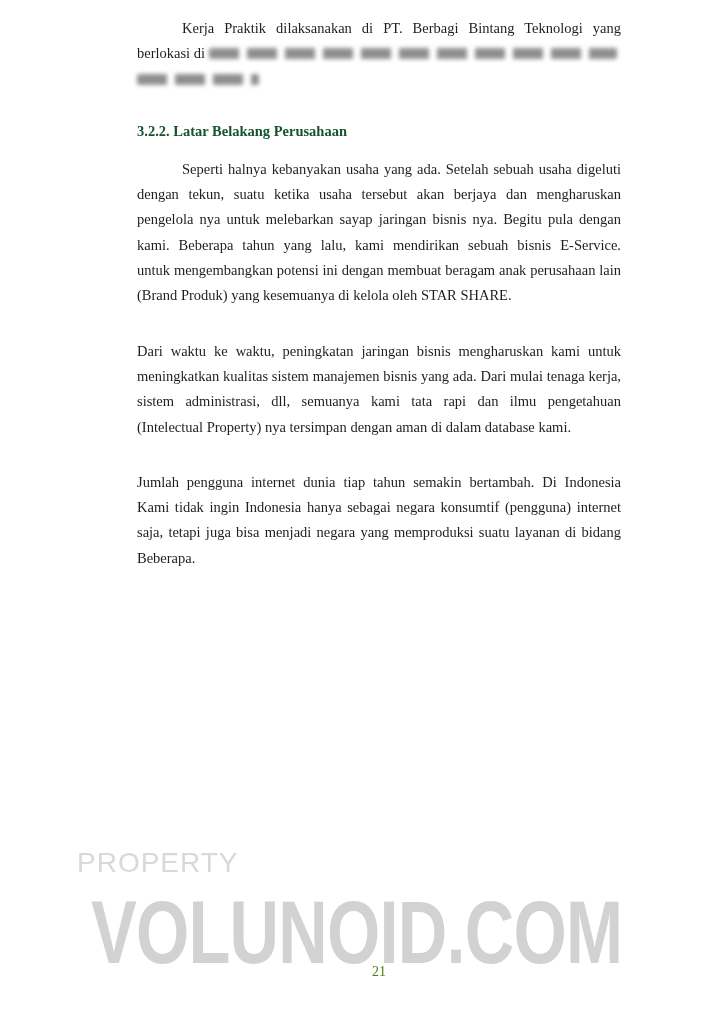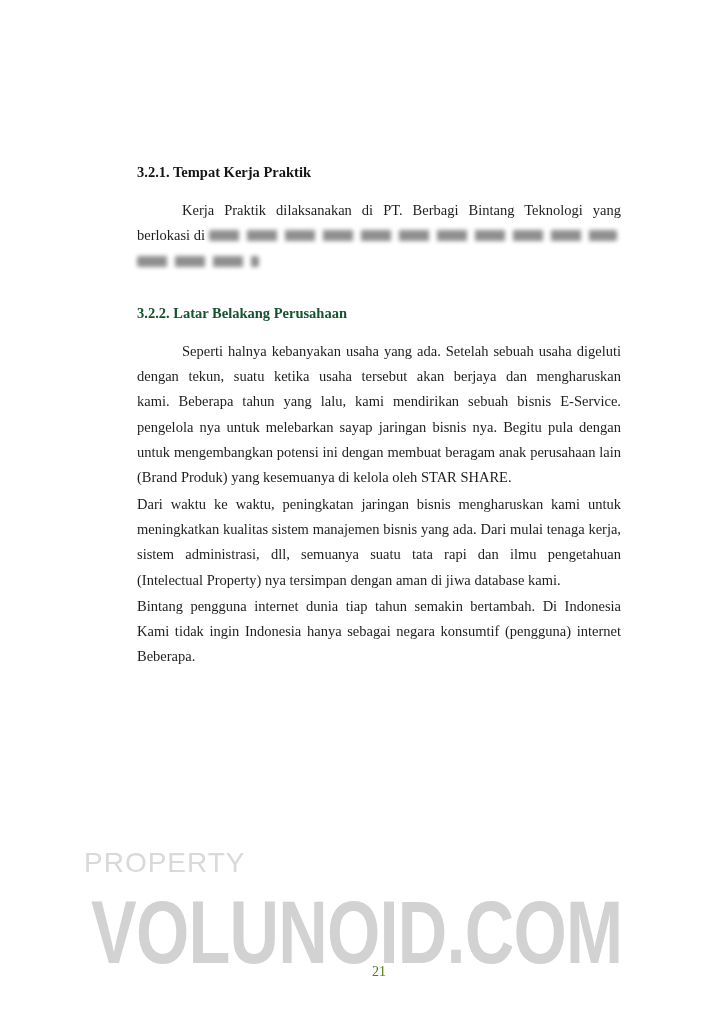--- a/index.html
+++ b/index.html
@@ -6,32 +6,32 @@
   .page{
     position:relative;width:724px;height:1024px;background:#ffffff;overflow:hidden;
     font-family:"Liberation Serif","DejaVu Serif",serif;color:#1e1e1e;
   }
   .content{position:absolute;left:137px;top:0;width:484px;font-size:14.5px;}
   .section .heading{
     font-weight:bold;line-height:20px;margin-top:29px;white-space:nowrap;color:#151515;
   }
   .section:first-child .heading{margin-top:162px;}
   .para{margin-top:16px;}
-  .para + .para{margin-top:1px;}
+  .para + .para{margin-top:30px;}
   .line{line-height:25.3px;height:25.3px;white-space:normal;}
   .line.full{text-align:justify;text-align-last:justify;}
   .line.indent{text-indent:45px;}
   .redacted{
     display:inline-block;height:11px;border-radius:2px;
     filter:blur(2px);
     background:repeating-linear-gradient(90deg,#8f8f8f 0px 30px,rgba(255,255,255,0) 30px 38px);
     vertical-align:-1px;
   }
   .wm-property{
-    position:absolute;left:84px;top:849px;
+    position:absolute;left:77px;top:849px;
     font-family:"Liberation Sans","DejaVu Sans",sans-serif;
     font-size:28px;line-height:28px;font-weight:400;letter-spacing:1px;
     color:#d9d9d9;z-index:0;
   }
   .wm-brand{
     position:absolute;left:91px;top:888px;
     font-family:"Liberation Sans","DejaVu Sans",sans-serif;
     font-size:89px;line-height:89px;font-weight:bold;letter-spacing:-1px;
     transform:scaleX(0.77);transform-origin:left center;white-space:nowrap;
     color:#d2d2d2;z-index:0;
@@ -43,44 +43,44 @@
   }
 </style>
 </head>
 <body>
 
 <div class="page" style="color: rgb(30, 30, 30);">
   <div class="wm-property" style="color: rgb(217, 217, 217);">PROPERTY</div>
   <div class="wm-brand" style="color: rgb(210, 210, 210);">VOLUNOID.COM</div>
   <div class="content">
       <div class="section">
-        <div class="heading" style="color: rgb(21, 21, 21);">3.2.1. Tempat Kerja Praktik</div>
         <div class="para">
           <div class="line full indent">Kerja Praktik dilaksanakan di PT. Berbagi Bintang Teknologi yang</div>
           <div class="line">berlokasi di <span class="redacted" style="width: 408px;"></span></div>
           <div class="line"><span class="redacted" style="width: 122px;"></span></div>
         </div>
       </div>
       <div class="section">
         <div class="heading" style="color: #14532d;">3.2.2. Latar Belakang Perusahaan</div>
         <div class="para">
           <div class="line full indent">Seperti halnya kebanyakan usaha yang ada. Setelah sebuah usaha digeluti</div>
           <div class="line full">dengan tekun, suatu ketika usaha tersebut akan berjaya dan mengharuskan</div>
+          <div class="line full">pengelola nya untuk melebarkan sayap jaringan bisnis nya. Begitu pula dengan</div>
           <div class="line full">kami. Beberapa tahun yang lalu, kami mendirikan sebuah bisnis E-Service.</div>
-          <div class="line full">pengelola nya untuk melebarkan sayap jaringan bisnis nya. Begitu pula dengan</div>
           <div class="line full">untuk mengembangkan potensi ini dengan membuat beragam anak perusahaan lain</div>
           <div class="line">(Brand Produk) yang kesemuanya di kelola oleh STAR SHARE.</div>
         </div>
         <div class="para">
           <div class="line full">Dari waktu ke waktu, peningkatan jaringan bisnis mengharuskan kami untuk</div>
           <div class="line full">meningkatkan kualitas sistem manajemen bisnis yang ada. Dari mulai tenaga kerja,</div>
-          <div class="line full">sistem administrasi, dll, semuanya suatu tata rapi dan ilmu pengetahuan</div>
-          <div class="line">(Intelectual Property) nya tersimpan dengan aman di jiwa database kami.</div>
+          <div class="line full">sistem administrasi, dll, semuanya kami tata rapi dan ilmu pengetahuan</div>
+          <div class="line">(Intelectual Property) nya tersimpan dengan aman di dalam database kami.</div>
         </div>
         <div class="para">
-          <div class="line full">Bintang pengguna internet dunia tiap tahun semakin bertambah. Di Indonesia</div>
+          <div class="line full">Jumlah pengguna internet dunia tiap tahun semakin bertambah. Di Indonesia</div>
           <div class="line full">Kami tidak ingin Indonesia hanya sebagai negara konsumtif (pengguna) internet</div>
+          <div class="line full">saja, tetapi juga bisa menjadi negara yang memproduksi suatu layanan di bidang</div>
           <div class="line">Beberapa.</div>
         </div>
       </div>
     </div>
   <div class="pagenum" style="color: #4d7c0f;">21</div>
 </div>
 
 </body></html>

